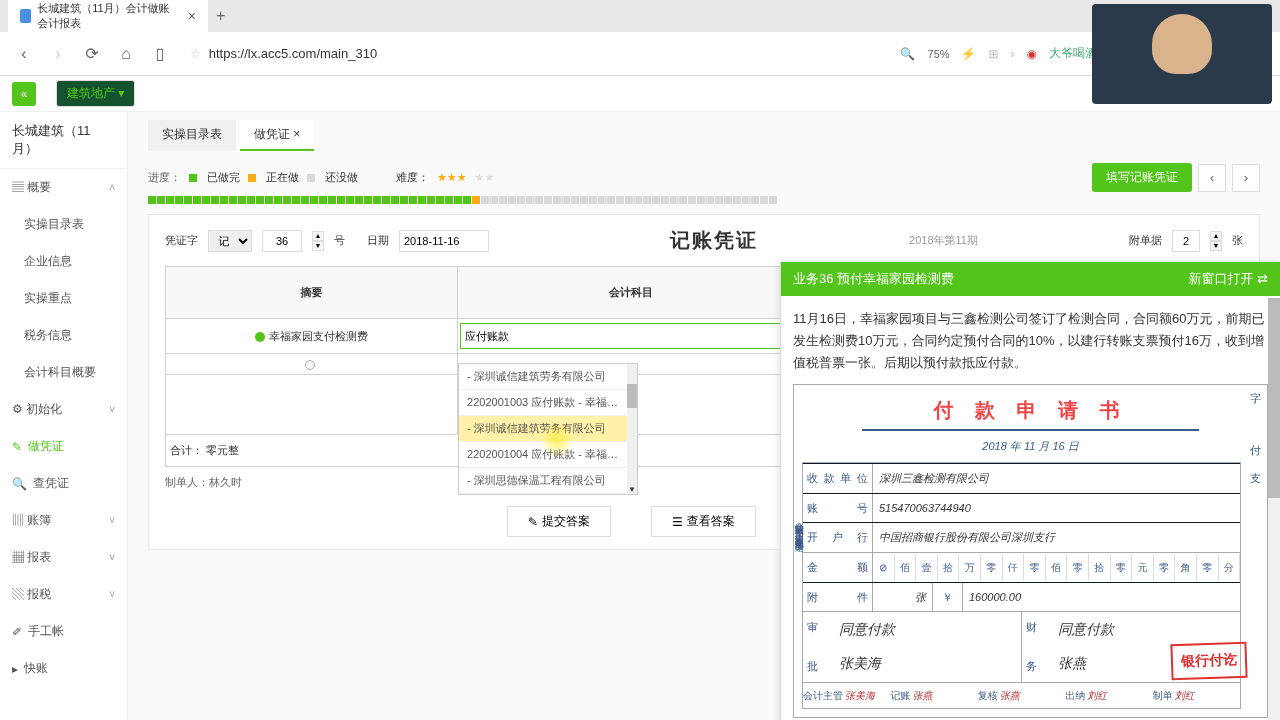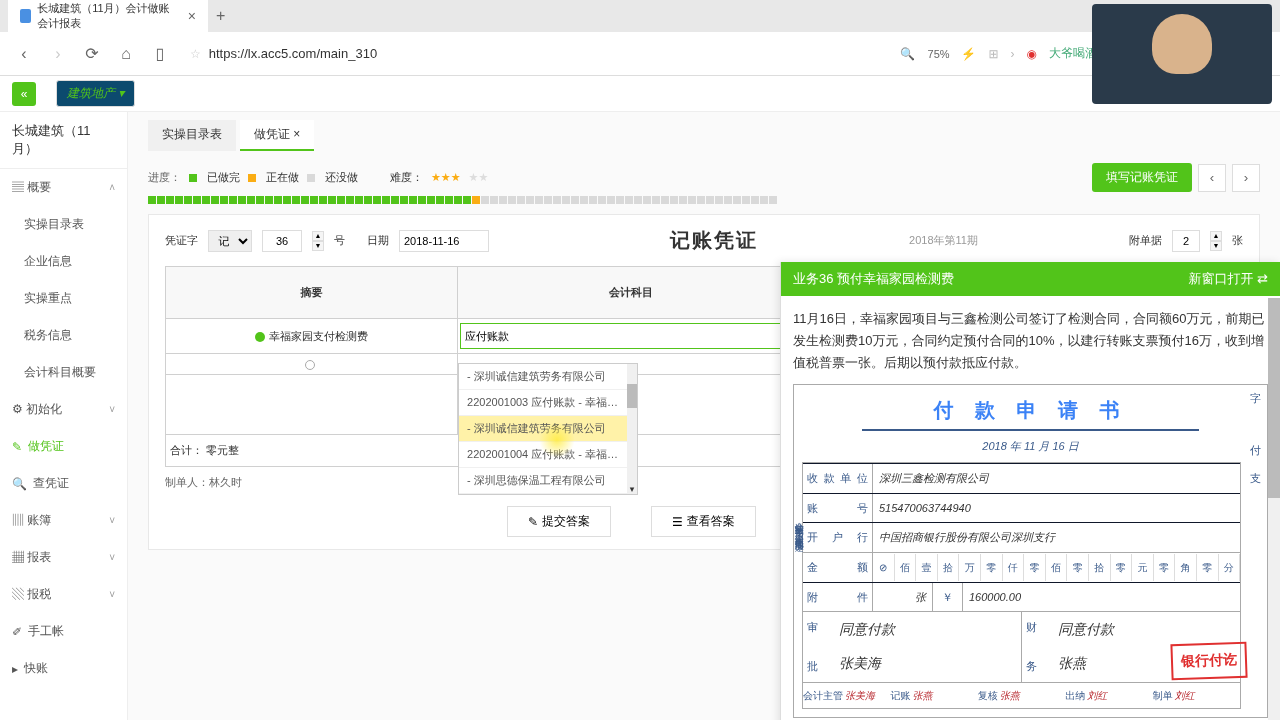--- a/index.html
+++ b/index.html
@@ -17,21 +17,21 @@
 .zoom-badge { color: #666; font-size: 11px; }
 .user-link { color: #4a7; font-size: 12px; }
 .icon-btn { width: 20px; height: 20px; border-radius: 3px; }
 .icon-orange { background: #ff8c00; }
 .icon-blue { background: #4a90e2; }
 .icon-green { background: #52c41a; }
 .webcam { position: absolute; right: 8px; top: 4px; width: 180px; height: 100px; background: #2a3a4a; border-radius: 4px; z-index: 100; overflow:hidden; }
 .webcam::after { content:""; position:absolute; left:50%; top:10px; transform:translateX(-50%); width:60px; height:60px; background:#d9b38c; border-radius:50% 50% 40% 40%; }
 .app-header { height: 36px; display: flex; align-items: center; padding: 0 12px; border-bottom: 1px solid #eee; }
 .collapse-btn { width: 24px; height: 24px; background: #52c41a; color: #fff; display: flex; align-items: center; justify-content: center; border-radius: 3px; margin-right: 20px; cursor: pointer; }
-.company-dropdown { background: #0c4a6e; padding: 4px 10px; border: 1px solid #ddd; border-radius: 3px; color: #52c41a; cursor: pointer; font-size: 12px; font-style: italic; }
+.company-dropdown { background: #14532d; padding: 4px 10px; border: 1px solid #ddd; border-radius: 3px; color: #52c41a; cursor: pointer; font-size: 12px; }
 .user-info { margin-left: auto; font-size: 12px; }
 .vip-label { color: #ff4d4f; }
 .main-layout { display: flex; height: calc(720px - 112px); }
 .sidebar { width: 128px; border-right: 1px solid #eee; background: #fff; }
 .sidebar-title { padding: 10px 12px; font-size: 13px; font-weight: normal; border-bottom: 1px solid #eee; }
 .sidebar-item { padding: 10px 12px; display: flex; align-items: center; gap: 6px; cursor: pointer; font-size: 12px; color: #555; }
 .sidebar-item.expandable { justify-content: space-between; }
 .sidebar-item.indent { padding-left: 24px; }
 .sidebar-item.active { color: #52c41a; }
 .chevron { color: #999; font-size: 10px; }
@@ -74,21 +74,21 @@
 .dropdown-thumb { position: absolute; right: 0; top: 20px; width: 10px; height: 24px; background: #bbb; }
 .cursor-highlight { position: absolute; width: 36px; height: 36px; background: radial-gradient(circle, rgba(255,235,59,0.8) 0%, rgba(255,235,59,0) 70%); border-radius: 50%; pointer-events: none; z-index: 60; }
 .total-row td { padding: 8px 4px; text-align: left; font-size: 11px; }
 .maker-row { font-size: 11px; color: #666; margin-top: 8px; }
 .action-buttons { display: flex; justify-content: center; gap: 40px; margin-top: 16px; }
 .action-btn { padding: 6px 20px; border: 1px solid #ddd; background: #fff; cursor: pointer; font-size: 12px; display: flex; align-items: center; gap: 4px; }
 .side-panel { position: absolute; right: 0; top: 262px; width: 500px; background: #fff; box-shadow: -2px 0 8px rgba(0,0,0,0.1); z-index: 40; border-left: 1px solid #ddd; }
 .panel-header { background: #52c41a; color: #fff; padding: 8px 12px; display: flex; justify-content: space-between; align-items: center; font-size: 13px; }
 .panel-body { padding: 12px; font-size: 13px; line-height: 1.7; }
 .receipt { border: 1px solid #aaa; margin-top: 10px; padding: 8px; font-size: 11px; position: relative; }
-.receipt-title { text-align: center; font-size: 20px; font-weight: bold; letter-spacing: 8px; color: #3b82f6; border-bottom: 2px double #3a5a8a; margin: 0 60px 6px; padding-bottom: 2px; }
+.receipt-title { text-align: center; font-size: 20px; font-weight: bold; letter-spacing: 8px; color: #ef4444; border-bottom: 2px double #3a5a8a; margin: 0 60px 6px; padding-bottom: 2px; }
 .receipt-date { text-align: center; color: #3a5a8a; font-size: 11px; margin-bottom: 6px; font-style: italic; }
 .receipt-row { display: flex; border-top: 1px solid #0f172a; }
 .receipt-label { width: 70px; padding: 5px 4px; color: #3a5a8a; text-align: justify; text-align-last: justify; border-right: 1px solid #aaa; }
 .receipt-value { flex: 1; padding: 5px 6px; font-style: italic; }
 .receipt-left-side { position: absolute; left: -3px; top: 130px; writing-mode: vertical-rl; font-size: 9px; color: #3a5a8a; letter-spacing: 1px; }
 .receipt-amount-row { display: flex; border-top: 1px solid #aaa; }
 .amount-cell { flex: 1; display: flex; align-items: center; }
 .amount-char { flex:1; text-align:center; font-size:10px; color:#3a5a8a; border-right:1px solid #ddd; padding: 5px 0; }
 .receipt-sign-row { display: flex; border-top: 1px solid #aaa; }
 .sign-cell { flex: 1; padding: 6px; position: relative; }
@@ -208,21 +208,21 @@
     <div class="workspace">
       <div class="progress-row" style="justify-content:space-between">
         <div style="display:flex;align-items:center;gap:8px">
           <span class="progress-label">进度：</span>
           <span class="progress-dot dot-green"></span>
             <span>已做完</span>
           <span class="progress-dot dot-yellow"></span>
             <span>正在做</span>
           <span class="progress-dot dot-gray"></span>
             <span>还没做</span>
-          <span style="margin-left:24px">难度：</span>
+          <span style="margin-left:30px">难度：</span>
           <span style="color:#faad14">★★★</span>
             <span style="color:#ddd">★★</span>
         </div>
         <div style="display:flex;gap:6px;align-items:center">
           <button class="btn-green">填写记账凭证</button>
           <button class="pager-btn">‹</button>
           <button class="pager-btn">›</button>
         </div>
       </div>
       <div class="progress-bar-row" id="progress-bar">

